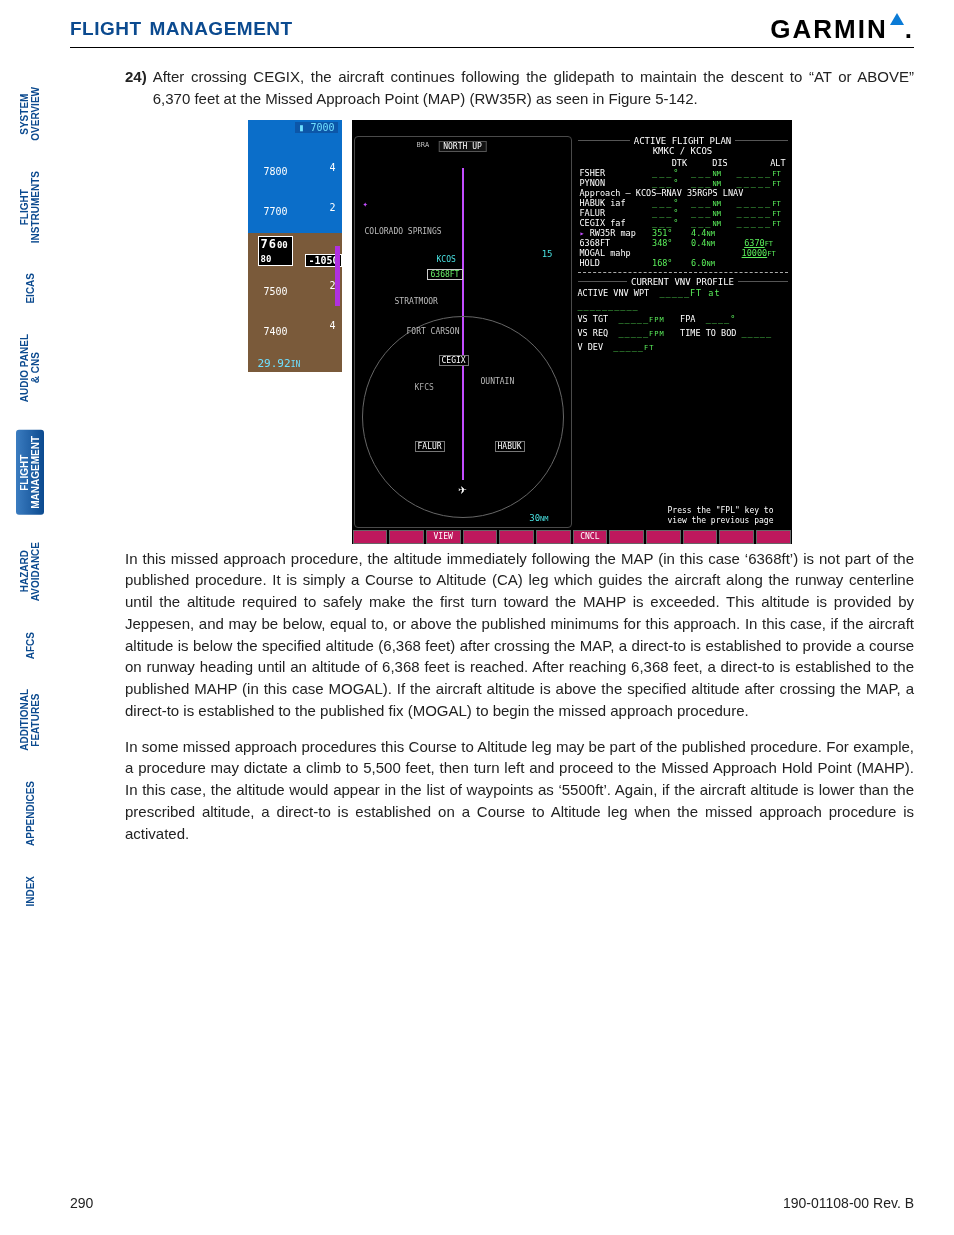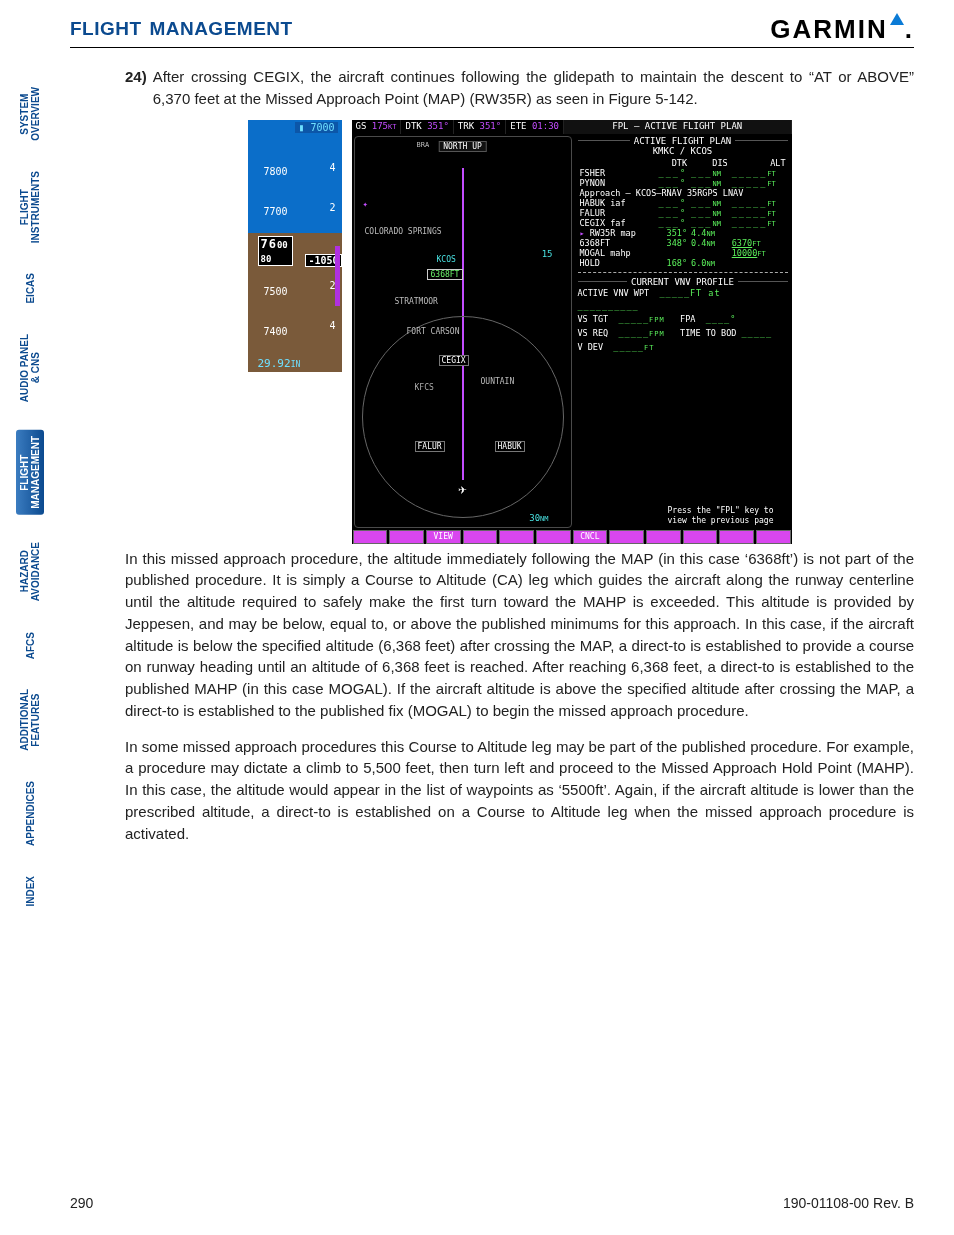--- a/index.html
+++ b/index.html
@@ -54,34 +54,34 @@
   .map .altbox{position:absolute;background:#000;border:1px solid #ccc;color:#6bf06b;font-size:8px;padding:0 3px}
 
   .mfd .right{position:absolute;right:0;top:14px;bottom:14px;width:218px;padding:2px 4px;box-sizing:border-box}
   .right .ttl{color:#fff;font-size:9px;white-space:nowrap;display:flex;align-items:center;gap:4px}
   .right .ttl .line{flex:1;border-top:1px solid #555}
   .right .sub{color:#fff;font-size:9px;text-align:center;margin-bottom:2px}
   .right table{width:100%;border-collapse:collapse;font-size:8.5px}
   .right th{color:#fff;font-weight:400;text-align:right;padding:0 2px}
   .right td{color:#5bf05b;padding:0 2px;white-space:nowrap}
   .right td.wp{color:#fff;text-align:left}
-  .right td.dtk{text-align:right}
+  .right td.dtk{text-align:left}
   .right td.dis{}
-  .right td.altc{text-align:left}
+  .right td.altc{text-align:center}
   .right td .u{color:#5bf05b;font-size:7px}
   .right td .ph{color:#5bf05b;letter-spacing:2px}
   .right .appr td{color:#fff}
   .right .hl{text-decoration:underline}
   .right .dash{border-top:1px dashed #aaa;margin:4px 0}
   .right .vnv{font-size:8.5px;color:#fff;line-height:13px}
   .right .vnv span.v{color:#5bf05b;letter-spacing:1px}
   .right .hint{position:absolute;bottom:4px;right:6px;font-size:8px;color:#fff;text-align:center;width:130px;line-height:10px}
 
   .mfd .soft{position:absolute;left:0;right:0;bottom:0;height:14px;display:flex}
-  .mfd .soft .sk{flex:1;border:1px solid #666;background:#d946ef;color:#fff;font-size:8px;text-align:center;line-height:12px;margin:0 1px}
+  .mfd .soft .sk{flex:1;border:1px solid #666;background:#be185d;color:#fff;font-size:8px;text-align:center;line-height:12px;margin:0 1px}
 </style>
 </head>
 <body>
 
 <div class="page">
 
   <div class="header">
     <div class="section-title">FLIGHT MANAGEMENT</div>
     <div class="logo">
       <span>GARMIN</span>
@@ -133,27 +133,20 @@
         </div>
         <div class="box" style="top:116px">
           <span>76</span><span class="sm"><span>00</span><br><span>80</span></span>
         </div>
         <div class="vsbox" style="top:134px">-1050</div>
         <div class="bar" style="top:126px;height:60px"></div>
         <div class="baro"><span>29.92</span><span style="font-size:8px">IN</span></div>
       </div>
 
       <div class="mfd">
-        <div class="top">
-          <div class="seg"><span class="lbl">GS</span> <span class="mag">175</span><span class="mag" style="font-size:7px">KT</span></div>
-          <div class="seg"><span class="lbl">DTK</span> <span class="mag">351°</span></div>
-          <div class="seg"><span class="lbl">TRK</span> <span class="mag">351°</span></div>
-          <div class="seg"><span class="lbl">ETE</span> <span class="mag">01:30</span></div>
-          <div class="seg fpl">FPL – ACTIVE FLIGHT PLAN</div>
-        </div>
 
         <div class="mapwrap">
           <div class="map">
             <div class="north">NORTH UP</div>
             <div class="txt" style="top:4px;left:62px;font-size:7px">BRA</div>
             <div class="track"></div>
             <div class="ring"></div>
             <div class="txt" style="top:90px;left:10px">COLORADO SPRINGS</div>
             <div class="txt" style="top:118px;left:82px;color:#49e0e0">KCOS</div>
             <div class="txt" style="top:160px;left:40px">STRATMOOR</div>

